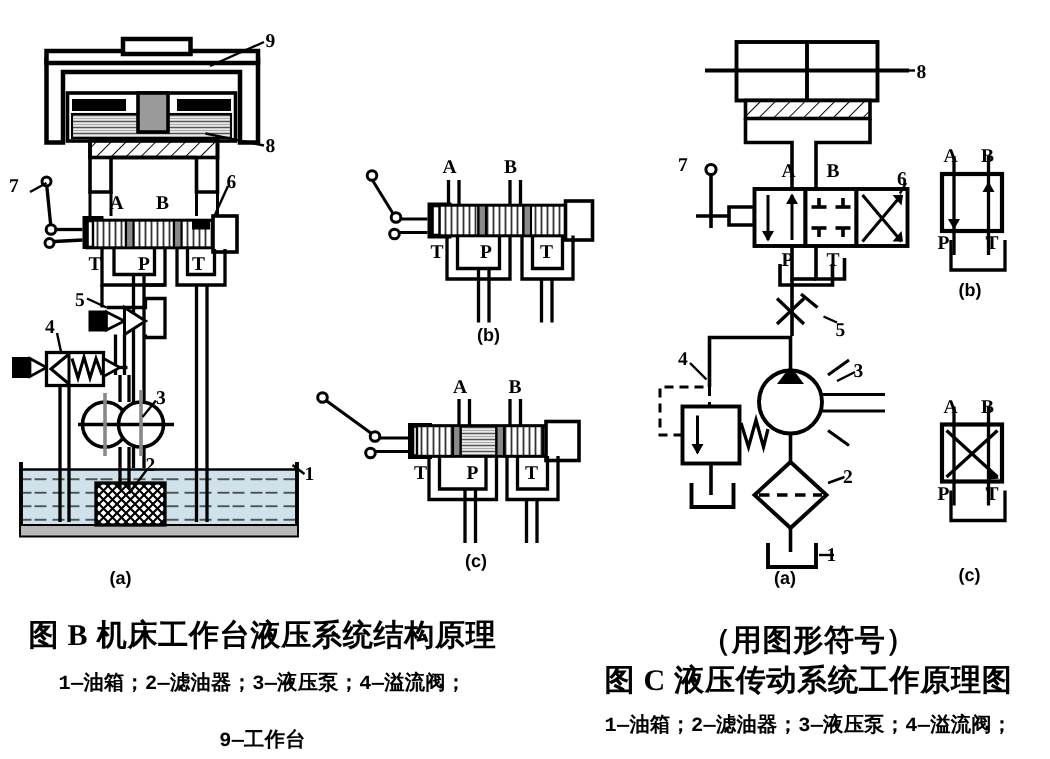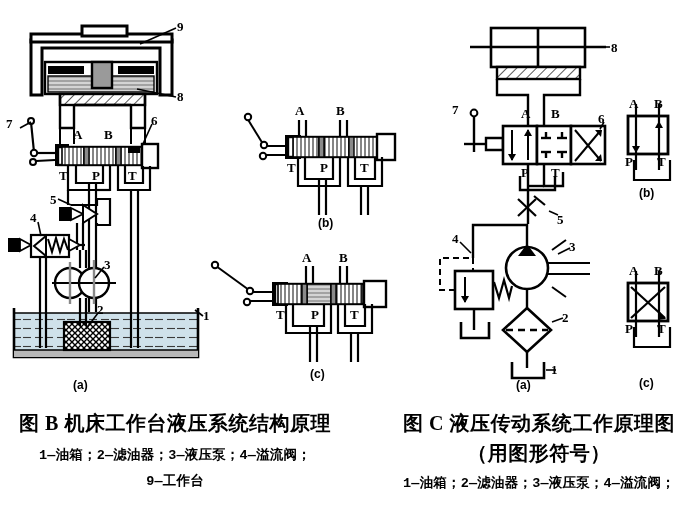--- a/index.html
+++ b/index.html
@@ -419,22 +419,22 @@
   <div class="sub" style="left:73px;top:378px">(a)</div>
   <div class="sub" style="left:318px;top:216px">(b)</div>
   <div class="sub" style="left:310px;top:367px">(c)</div>
   <div class="sub" style="left:516px;top:378px">(a)</div>
   <div class="sub" style="left:639px;top:186px">(b)</div>
   <div class="sub" style="left:639px;top:376px">(c)</div>
 
   <div class="cap" style="left:0;top:410px;width:350px">
     <div class="capline t14">图  B   机床工作台液压系统结构原理</div>
     <div class="capline t13" style="margin-top:9px">1—油箱；2—滤油器；3—液压泵；4—溢流阀；</div>
-    <div class="capline t13" style="margin-top:8px">9—工作台</div>
+    <div class="capline t13" style="margin-top:20px">9—工作台</div>
   </div>
 
   <div class="cap" style="left:378px;top:410px;width:322px">
+    <div class="capline t14" style="margin-top:3px">（用图形符号）</div>
     <div class="capline t14">图  C   液压传动系统工作原理图</div>
-    <div class="capline t14" style="margin-top:3px">（用图形符号）</div>
     <div class="capline t13" style="margin-top:7px">1—油箱；2—滤油器；3—液压泵；4—溢流阀；</div>
   </div>
 
 </div>
 
 </body></html>

